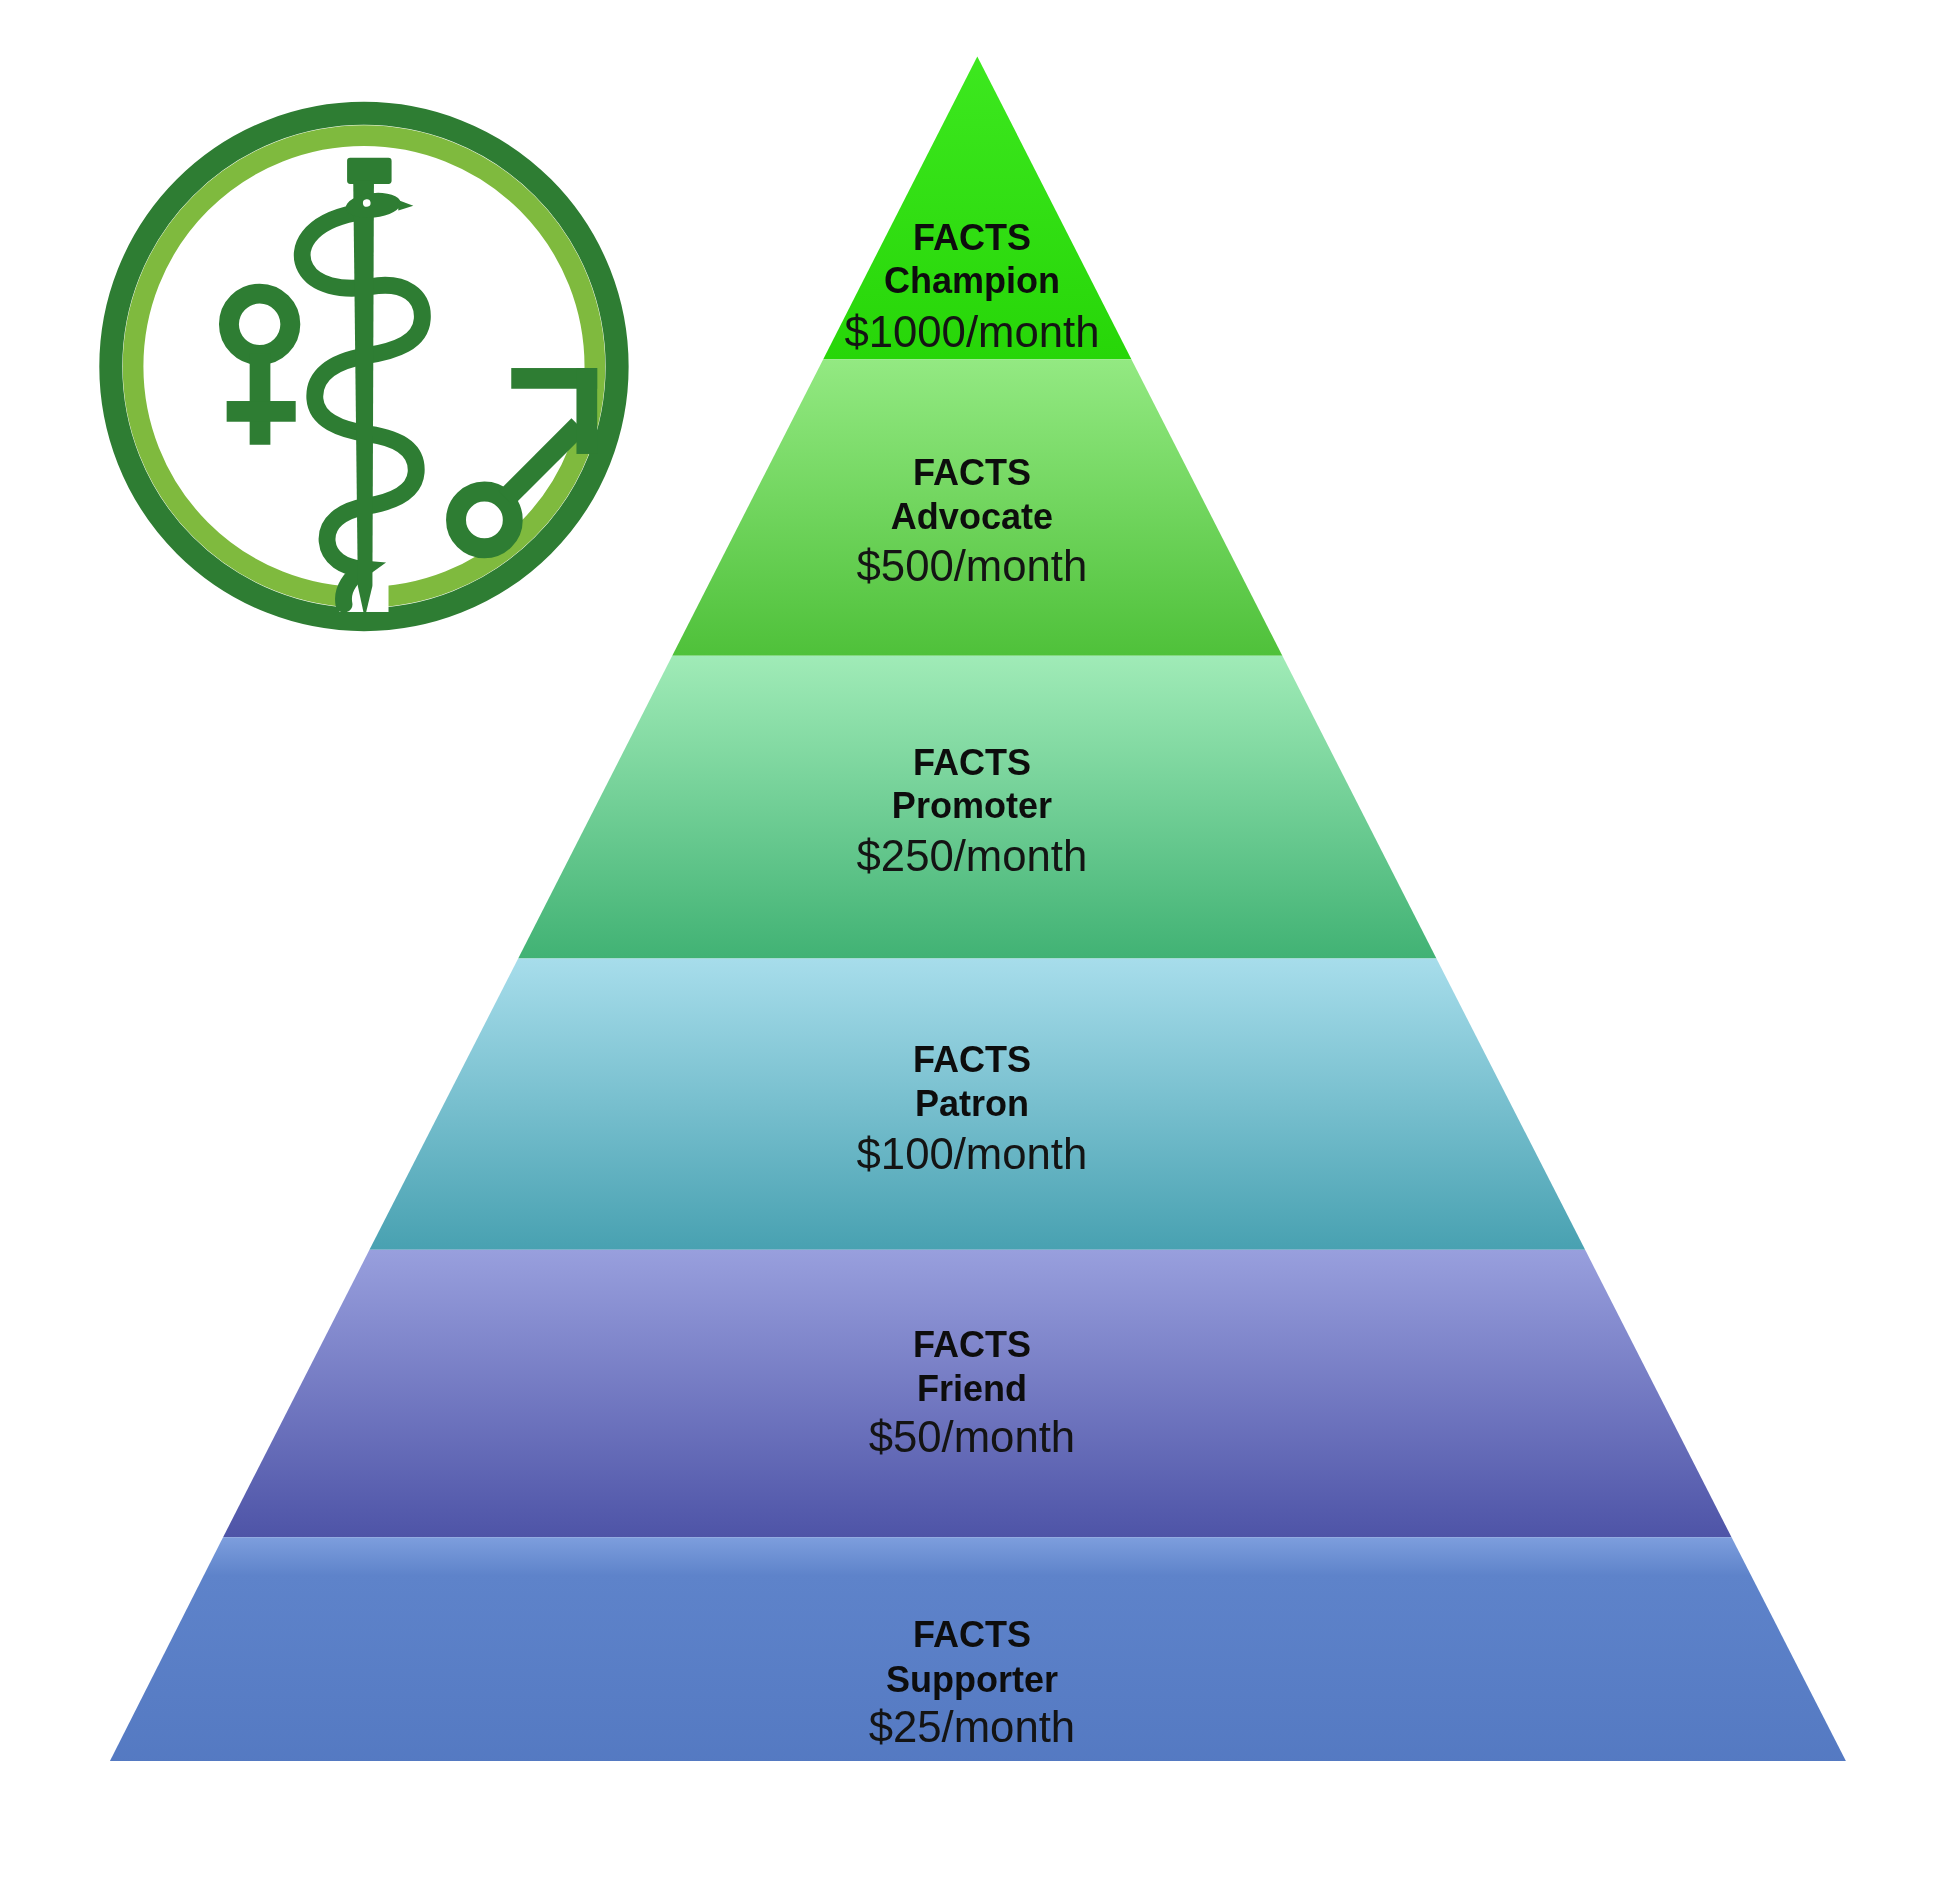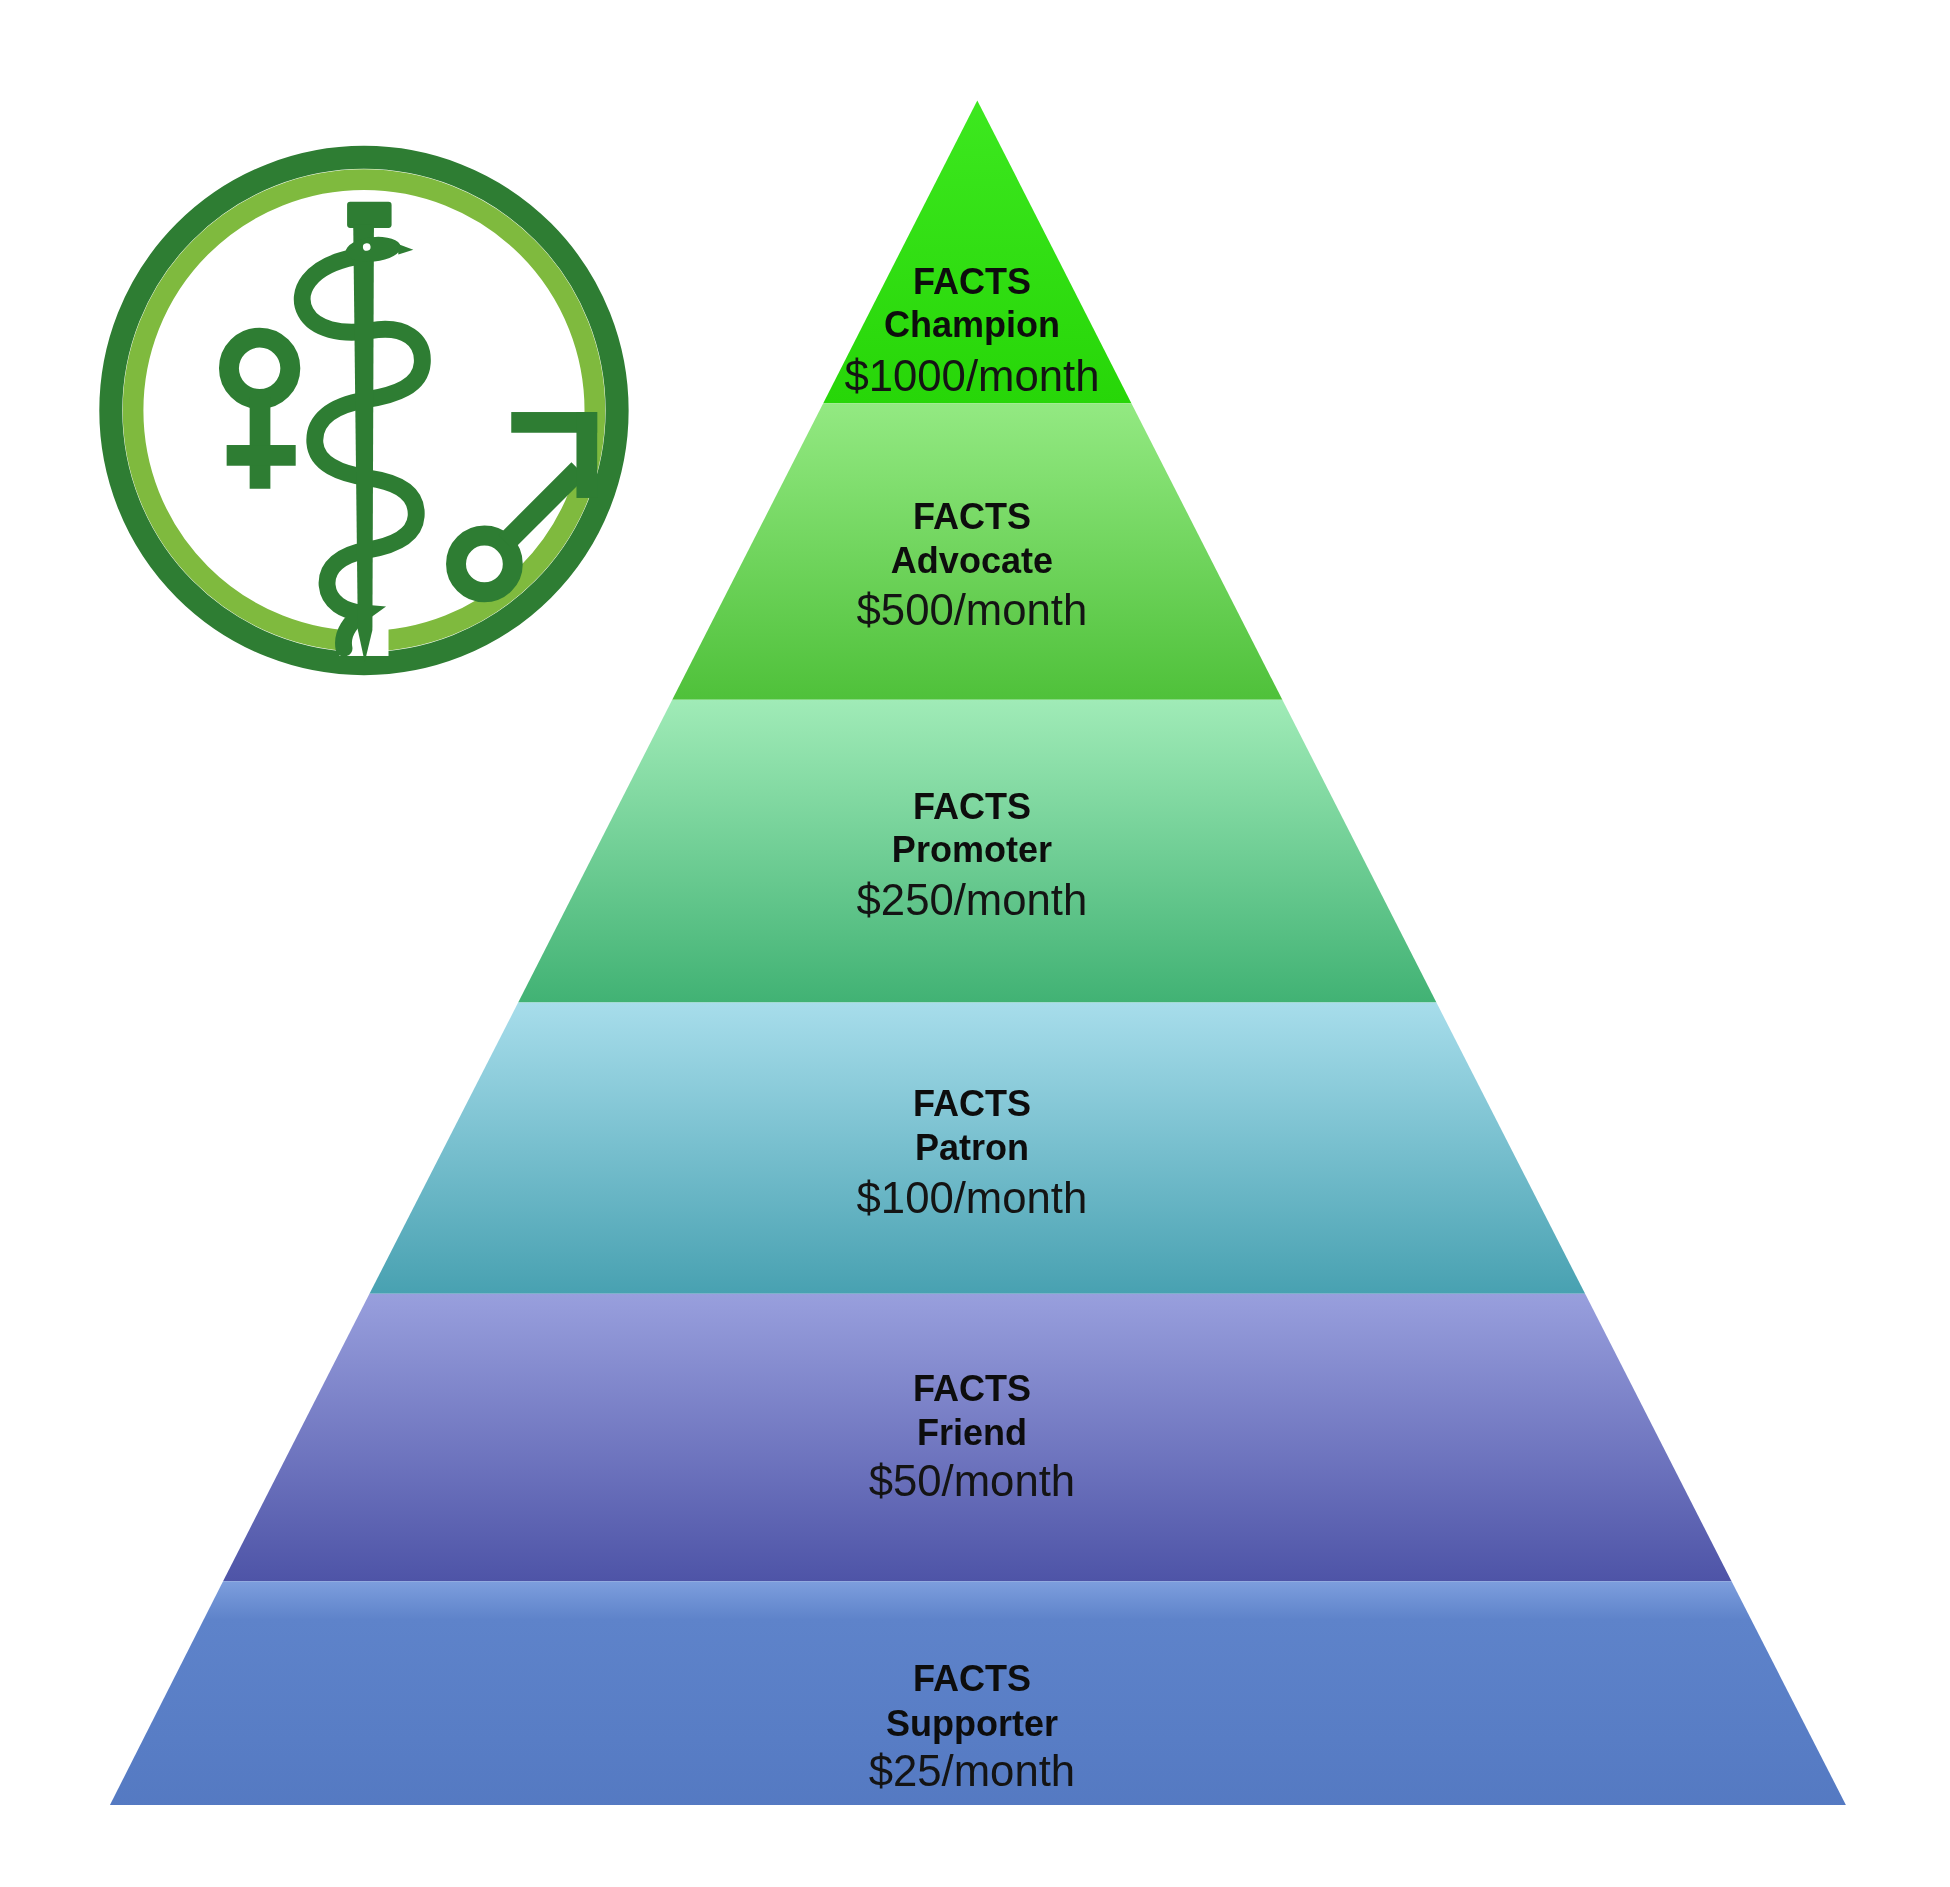--- a/index.html
+++ b/index.html
@@ -9,21 +9,20 @@
     width: 1950px;
     height: 1888px;
     font-family: "Liberation Sans", sans-serif;
   }
   .stage {
     position: relative;
     width: 1950px;
     height: 1761px;
     background: #ffffff;
     overflow: hidden;
-    margin-top: 44px;
   }
   svg { display: block; }
   .tier-org, .tier-name {
     font-family: "Liberation Sans", sans-serif;
     font-weight: 700;
     font-size: 47px;
     fill: #0d0d0d;
   }
   .tier-amount {
     font-family: "Liberation Sans", sans-serif;

